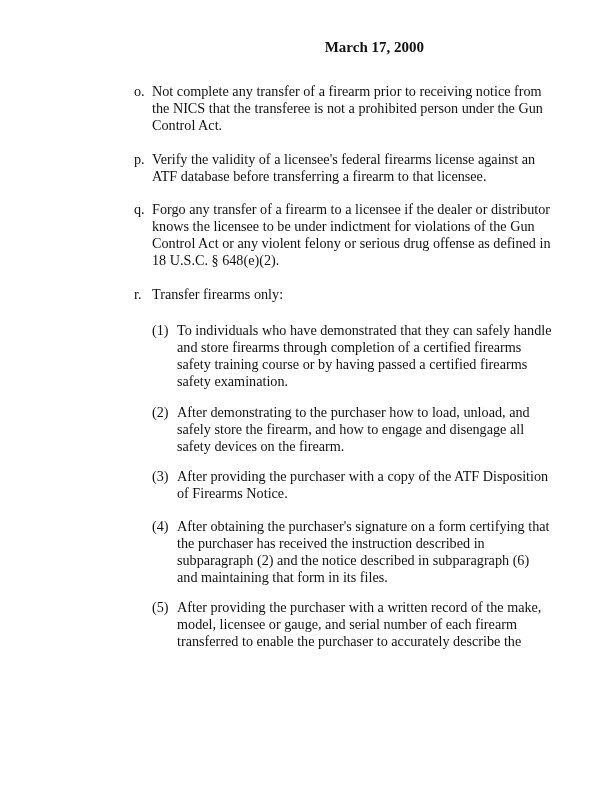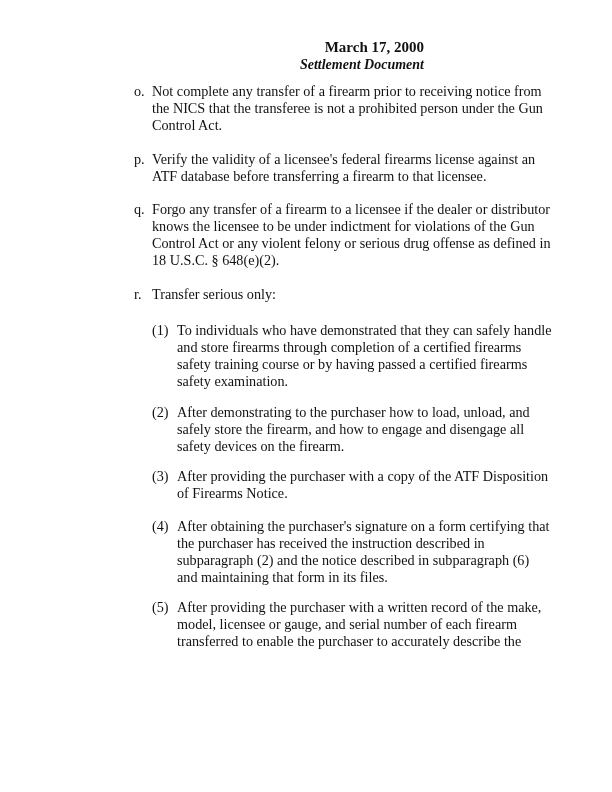--- a/index.html
+++ b/index.html
@@ -78,41 +78,40 @@
       font-weight: bold;
     }
   </style>
 </head>
 <body>
 
 <div class="page">
 
   <div class="header">
     <div class="date">March 17, 2000</div>
-    <div class="doc-title">Settlement Document</div>
   </div>
 
   <div class="item" style="top:83px;">
     <span class="marker">o.</span>
     <div class="body">Not complete any transfer of a firearm prior to receiving notice from the NICS that the transferee is not a prohibited person under the Gun Control Act.</div>
   </div>
 
   <div class="item" style="top:151px;">
     <span class="marker">p.</span>
     <div class="body">Verify the validity of a licensee's federal firearms license against an ATF database before transferring a firearm to that licensee.</div>
   </div>
 
   <div class="item" style="top:201px;">
     <span class="marker">q.</span>
     <div class="body">Forgo any transfer of a firearm to a licensee if the dealer or distributor knows the licensee to be under indictment for violations of the Gun Control Act or any violent felony or serious drug offense as defined in 18 U.S.C. § 648(e)(2).</div>
   </div>
 
   <div class="item" style="top:286px;">
     <span class="marker">r.</span>
-    <div class="body">Transfer serious only:</div>
+    <div class="body">Transfer firearms only:</div>
   </div>
 
   <div class="sub" style="top:322px;">
     <span class="marker">(1)</span>
     <div class="body">To individuals who have demonstrated that they can safely handle and store firearms through completion of a certified firearms safety training course or by having passed a certified firearms safety examination.</div>
   </div>
 
   <div class="sub" style="top:404px;">
     <span class="marker">(2)</span>
     <div class="body">After demonstrating to the purchaser how to load, unload, and safely store the firearm, and how to engage and disengage all safety devices on the firearm.</div>

